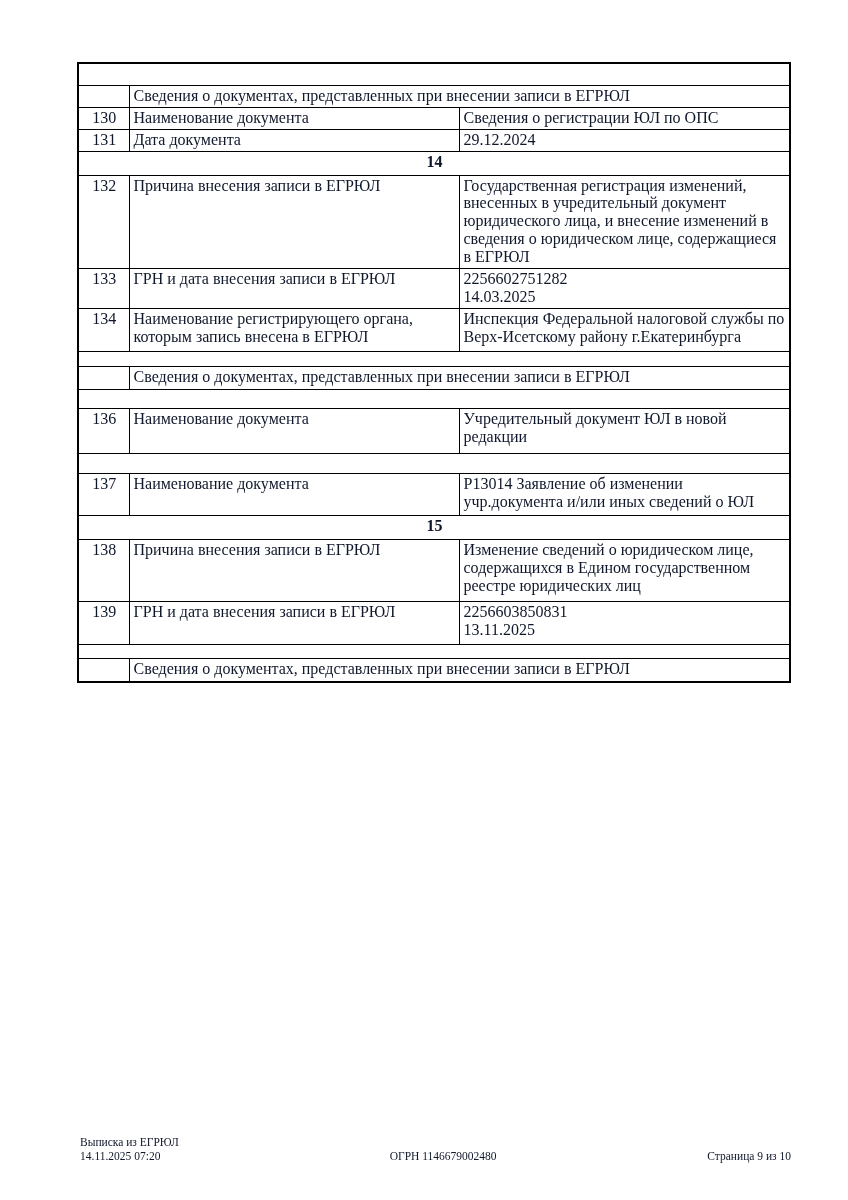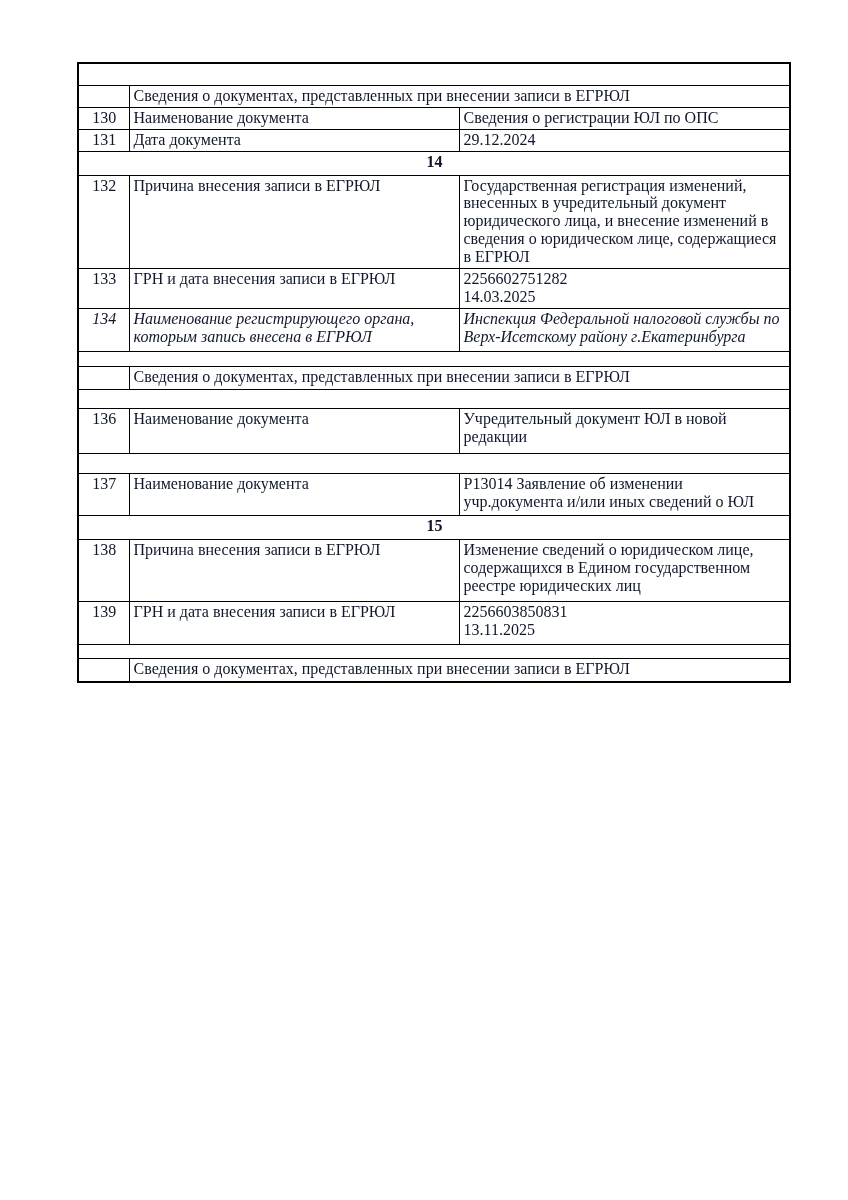--- a/index.html
+++ b/index.html
@@ -89,21 +89,21 @@
           <td class="cell-num">132</td>
           <td class="cell-label">Причина внесения записи в ЕГРЮЛ</td>
           <td class="cell-value">Государственная регистрация изменений, внесенных в учредительный документ юридического лица, и внесение изменений в сведения о юридическом лице, содержащиеся в ЕГРЮЛ</td>
         </tr>
         <tr style="height: 36px;">
           <td class="cell-num">133</td>
           <td class="cell-label">ГРН и дата внесения записи в ЕГРЮЛ</td>
           <td class="cell-value">2256602751282
 14.03.2025</td>
         </tr>
-        <tr style="height: 43px; font-style: italic;">
+        <tr style="height: 43px;">
           <td class="cell-num">134</td>
           <td class="cell-label">Наименование регистрирующего органа, которым запись внесена в ЕГРЮЛ</td>
           <td class="cell-value">Инспекция Федеральной налоговой службы по Верх-Исетскому району г.Екатеринбурга</td>
         </tr>
         <tr style="height: 15px;">
           <td class="cell-empty" colspan="3"></td>
         </tr>
         <tr style="height: 23px;">
           <td class="cell-num"></td>
           <td class="cell-header" colspan="2">Сведения о документах, представленных при внесении записи в ЕГРЮЛ</td>
@@ -141,14 +141,22 @@
         <tr style="height: 14px;">
           <td class="cell-empty" colspan="3"></td>
         </tr>
         <tr style="height: 24px;">
           <td class="cell-num"></td>
           <td class="cell-header" colspan="2">Сведения о документах, представленных при внесении записи в ЕГРЮЛ</td>
         </tr>
       </tbody>
   </table>
 
+  <div class="footer">
+    <div class="f-left">
+      <div>Выписка из ЕГРЮЛ</div>
+      <div>14.11.2025 07:20</div>
+    </div>
+    <div class="f-center">ОГРН 1146679002480</div>
+    <div class="f-right">Страница 9 из 10</div>
+  </div>
 
 </div>
 
 </body></html>

